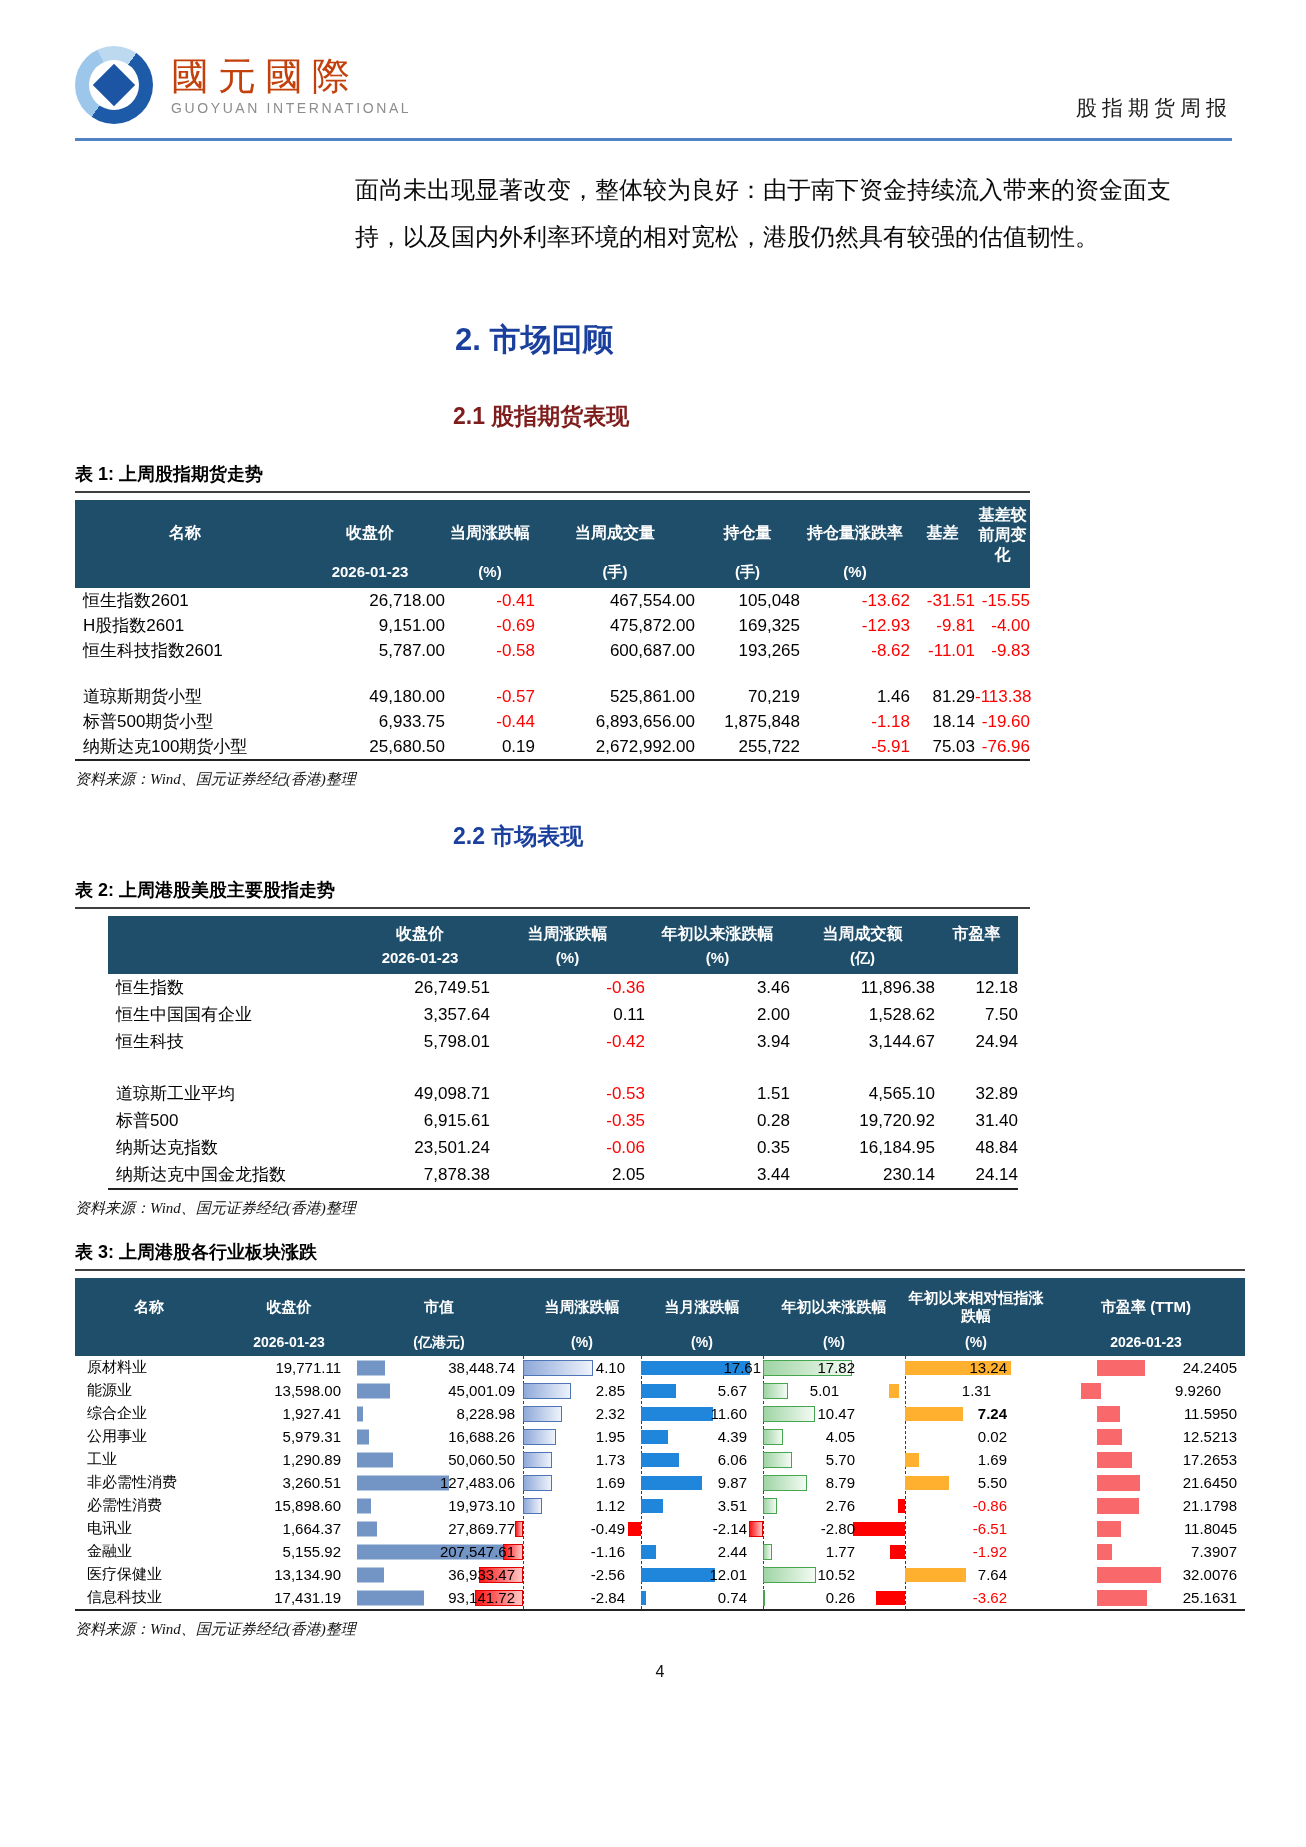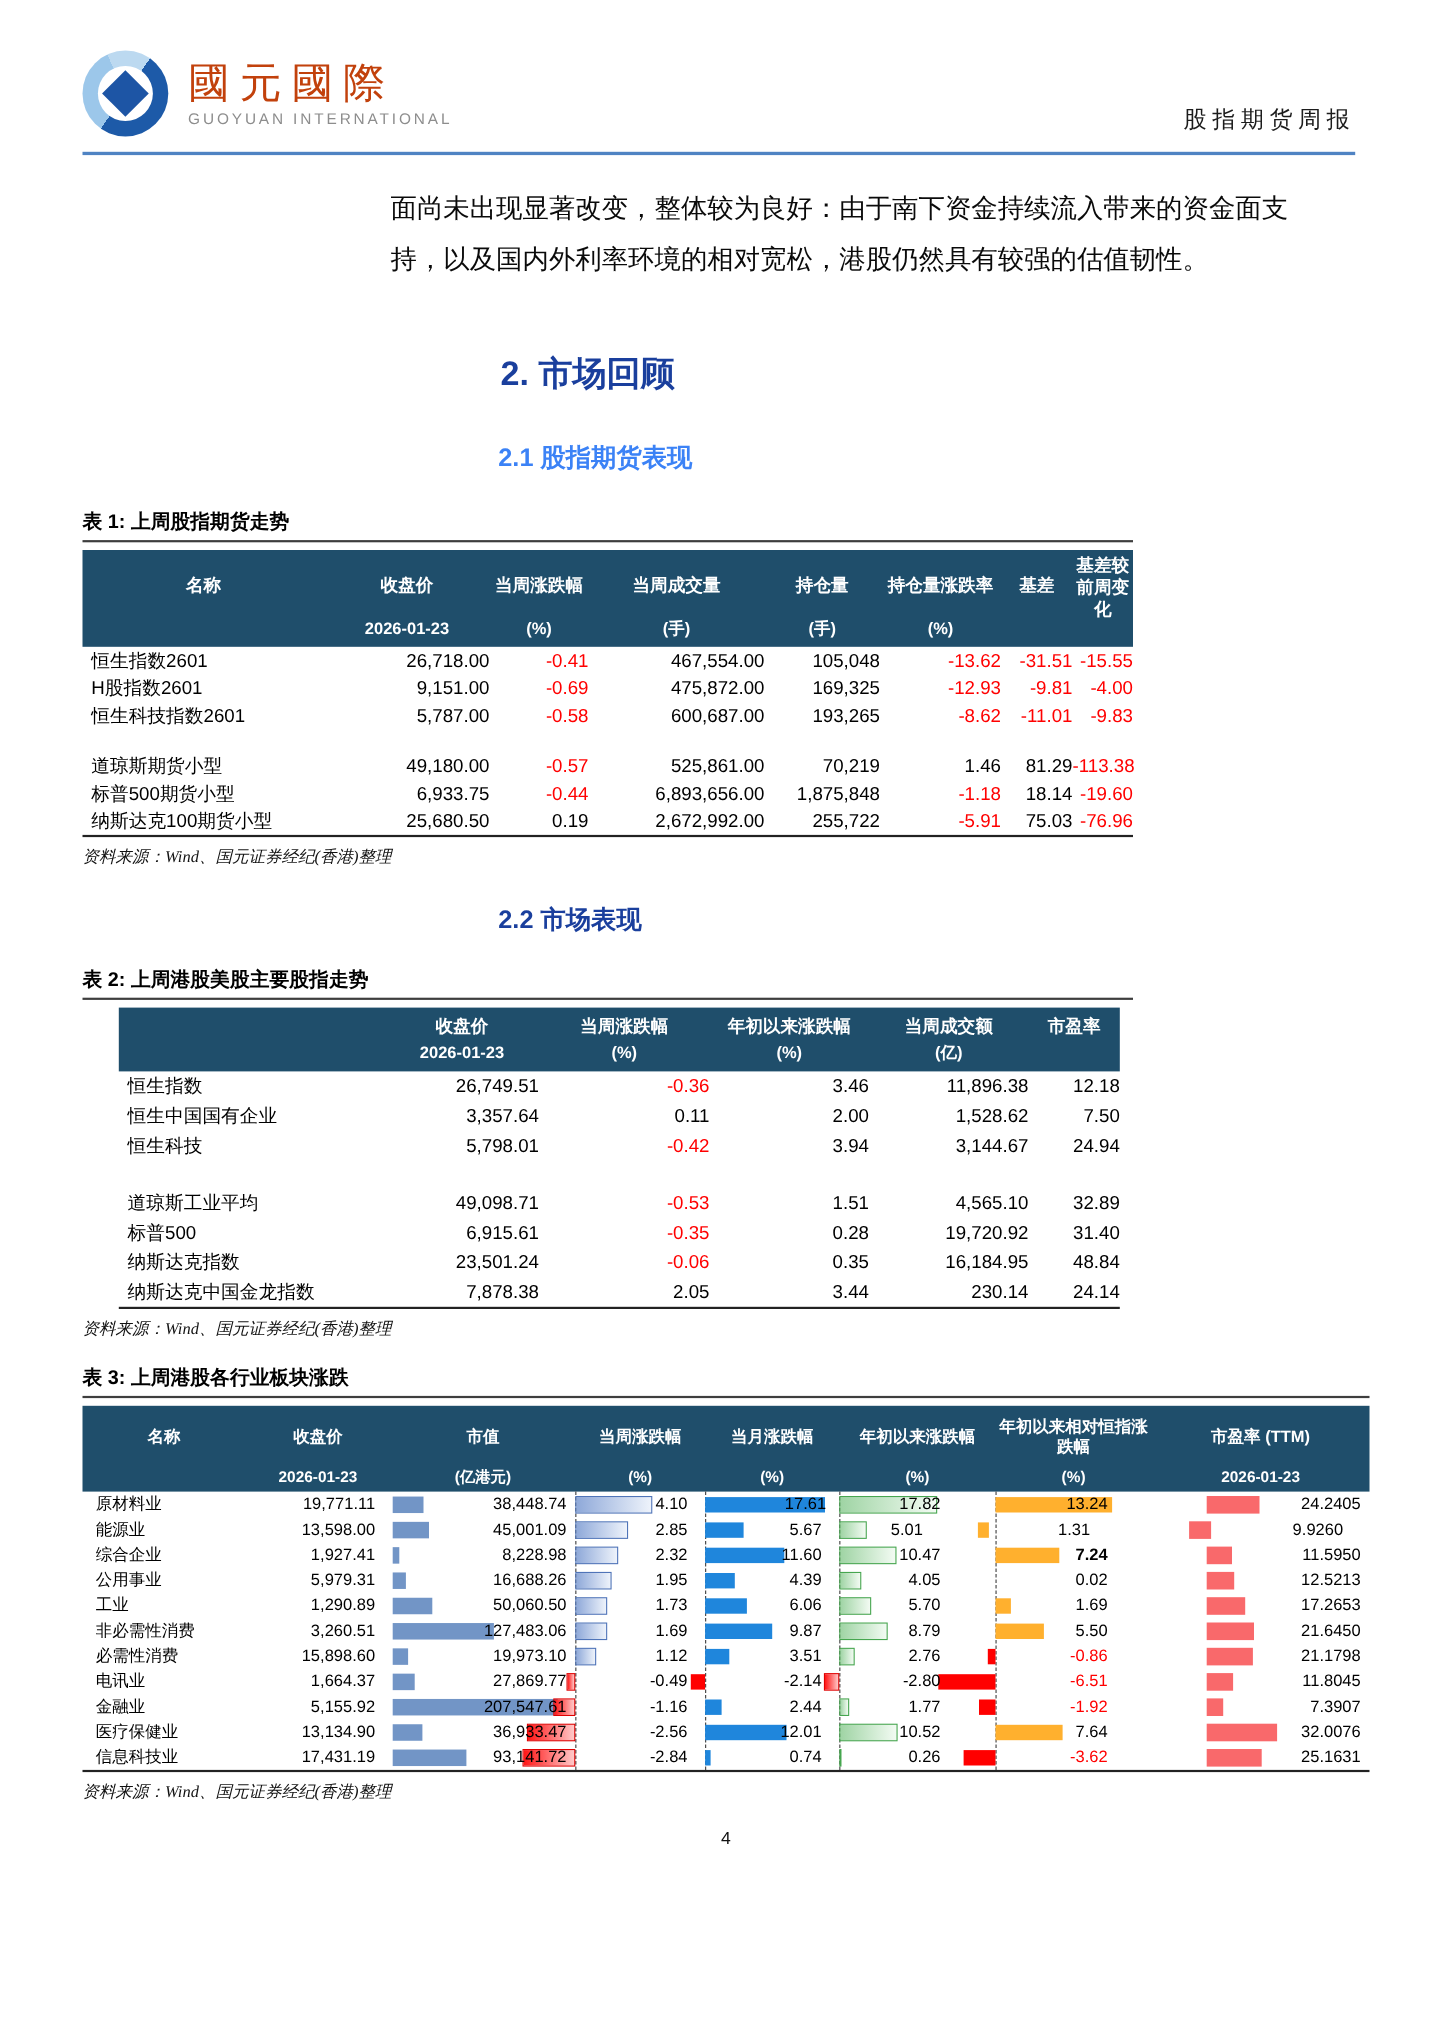--- a/index.html
+++ b/index.html
@@ -19,21 +19,21 @@
   .logo-en{font-size:14px;letter-spacing:2.6px;color:#8d8d8d;margin-top:2px;}
   .report-label{font-family:"Liberation Serif","DejaVu Serif",serif;font-size:21px;letter-spacing:5px;color:#1c1c1c;padding-bottom:2px;}
   .rule{width:1157px;height:3px;background:#4f83c3;margin-top:14px;}
 
   
   .intro{margin:26px 0 0 280px;width:886px;font-family:"Liberation Serif","DejaVu Serif",serif;
      font-size:24px;line-height:47px;text-align:justify;color:#0a0a0a;}
 
   
   .s2{margin:58px 0 0 380px;font-size:31px;font-weight:bold;color:#1a3f9d;}
-  .s21{margin:40px 0 0 378px;font-size:23px;font-weight:bold;color:#3b82f6;}
+  .s21{margin:40px 0 0 378px;font-size:23px;font-weight:bold;color:#7f1d1d;}
   .s22{margin:32px 0 0 378px;font-size:23px;font-weight:bold;color:#1a3f9d;}
 
   
   .cap{font-size:18px;font-weight:bold;color:#000;width:955px;padding-bottom:5px;border-bottom:2px solid #3e3e3e;}
   .cap1{margin-top:30px;}
   .cap2{margin-top:26px;}
   .cap3{margin-top:22px;width:1170px;}
   .src{margin-top:9px;font-family:"Liberation Serif","DejaVu Serif",serif;font-style:italic;font-size:15px;color:#111;}
 
   
@@ -340,21 +340,21 @@
           <div class="cell" style="width: 168px;">
             <div class="dbar bar-cap" style="left: 2px; width: 27.7879px;"></div>
             <div class="val" style="padding-right: 8px;">38,448.74</div>
           </div>
           <div class="cell" style="width: 118px;">
             <div class="dbar bar-w-pos" style="width: 69.7px; left: 0px;"></div>
             <div class="val" style="padding-right: 16px;">4.10</div>
           </div>
           <div class="cell" style="width: 122px;">
             <div class="dbar bar-m-pos" style="width: 109.182px; left: 0px;"></div>
-            <div class="val" style="padding-right: 12px;">17.61</div>
+            <div class="val" style="padding-right: 2px;">17.61</div>
           </div>
           <div class="cell" style="width: 142px;">
             <div class="dbar bar-y-pos" style="width: 89.1px; left: 0px;"></div>
             <div class="val" style="padding-right: 50px;">17.82</div>
           </div>
           <div class="cell" style="width: 142px;">
             <div class="dbar bar-r-pos" style="width: 105.92px; left: 0px;"></div>
             <div class="val" style="padding-right: 40px;">13.24</div>
           </div>
           <div class="cell" style="width: 198px;">

